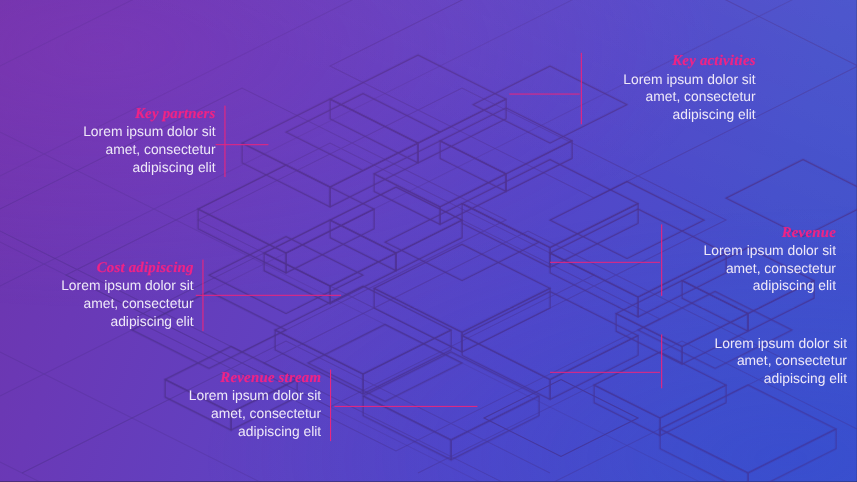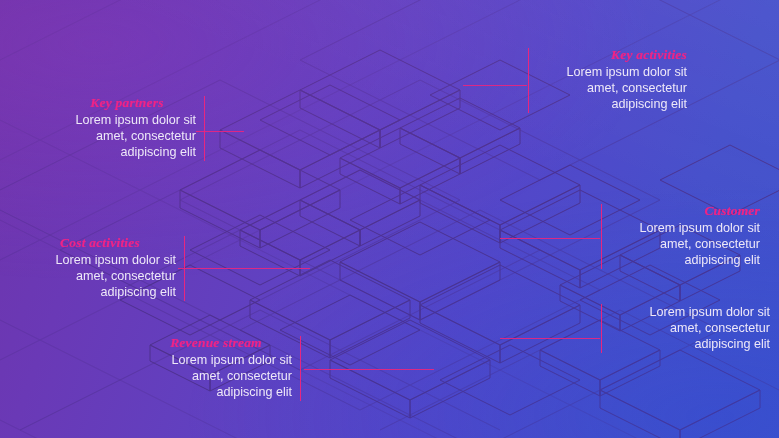--- a/index.html
+++ b/index.html
@@ -29,21 +29,21 @@
   .callout .body{
     font-size:12.6px;line-height:16.2px;
     color:#eee8f8;white-space:pre-line;margin:0;
     font-weight:400;
     text-align:right;
   }
   
   .right-side{padding-left:8px;border-left:1.4px solid #e8267f;text-align:left;}
   
   .left-side{padding-right:8px;border-right:1.4px solid #e8267f;text-align:right;}
-  .left-side .head{text-align:center;}
+  .left-side .head{text-align:right;}
   .right-side .head{text-align:right;}
 
   .lead{position:absolute;height:0;border-top:1.1px solid #e8267f;opacity:.92;}
 
   #title{
     position:absolute;right:6px;top:14px;
     width:190px;height:92px;
     transform-origin:right top;
     transform:rotate(90deg) translate(0,-92px);
   }
@@ -151,28 +151,28 @@
   </div>
 
   <div class="callout right-side" style="left:528px;top:48px;width:150px;">
     <p class="head">Key activities</p>
     <p class="body">Lorem ipsum dolor sit
 amet, consectetur
 adipiscing elit</p>
   </div>
 
   <div class="callout left-side" style="left:24px;top:236px;width:152px;">
-    <p class="head">Cost activities</p>
+    <p class="head">Cost adipiscing</p>
     <p class="body">Lorem ipsum dolor sit
 amet, consectetur
 adipiscing elit</p>
   </div>
 
   <div class="callout right-side" style="left:601px;top:204px;width:150px;">
-    <p class="head">Customer</p>
+    <p class="head">Revenue</p>
     <p class="body">Lorem ipsum dolor sit
 amet, consectetur
 adipiscing elit</p>
   </div>
 
   <div class="callout left-side" style="left:140px;top:336px;width:152px;">
     <p class="head">Revenue stream</p>
     <p class="body">Lorem ipsum dolor sit
 amet, consectetur
 adipiscing elit</p>

